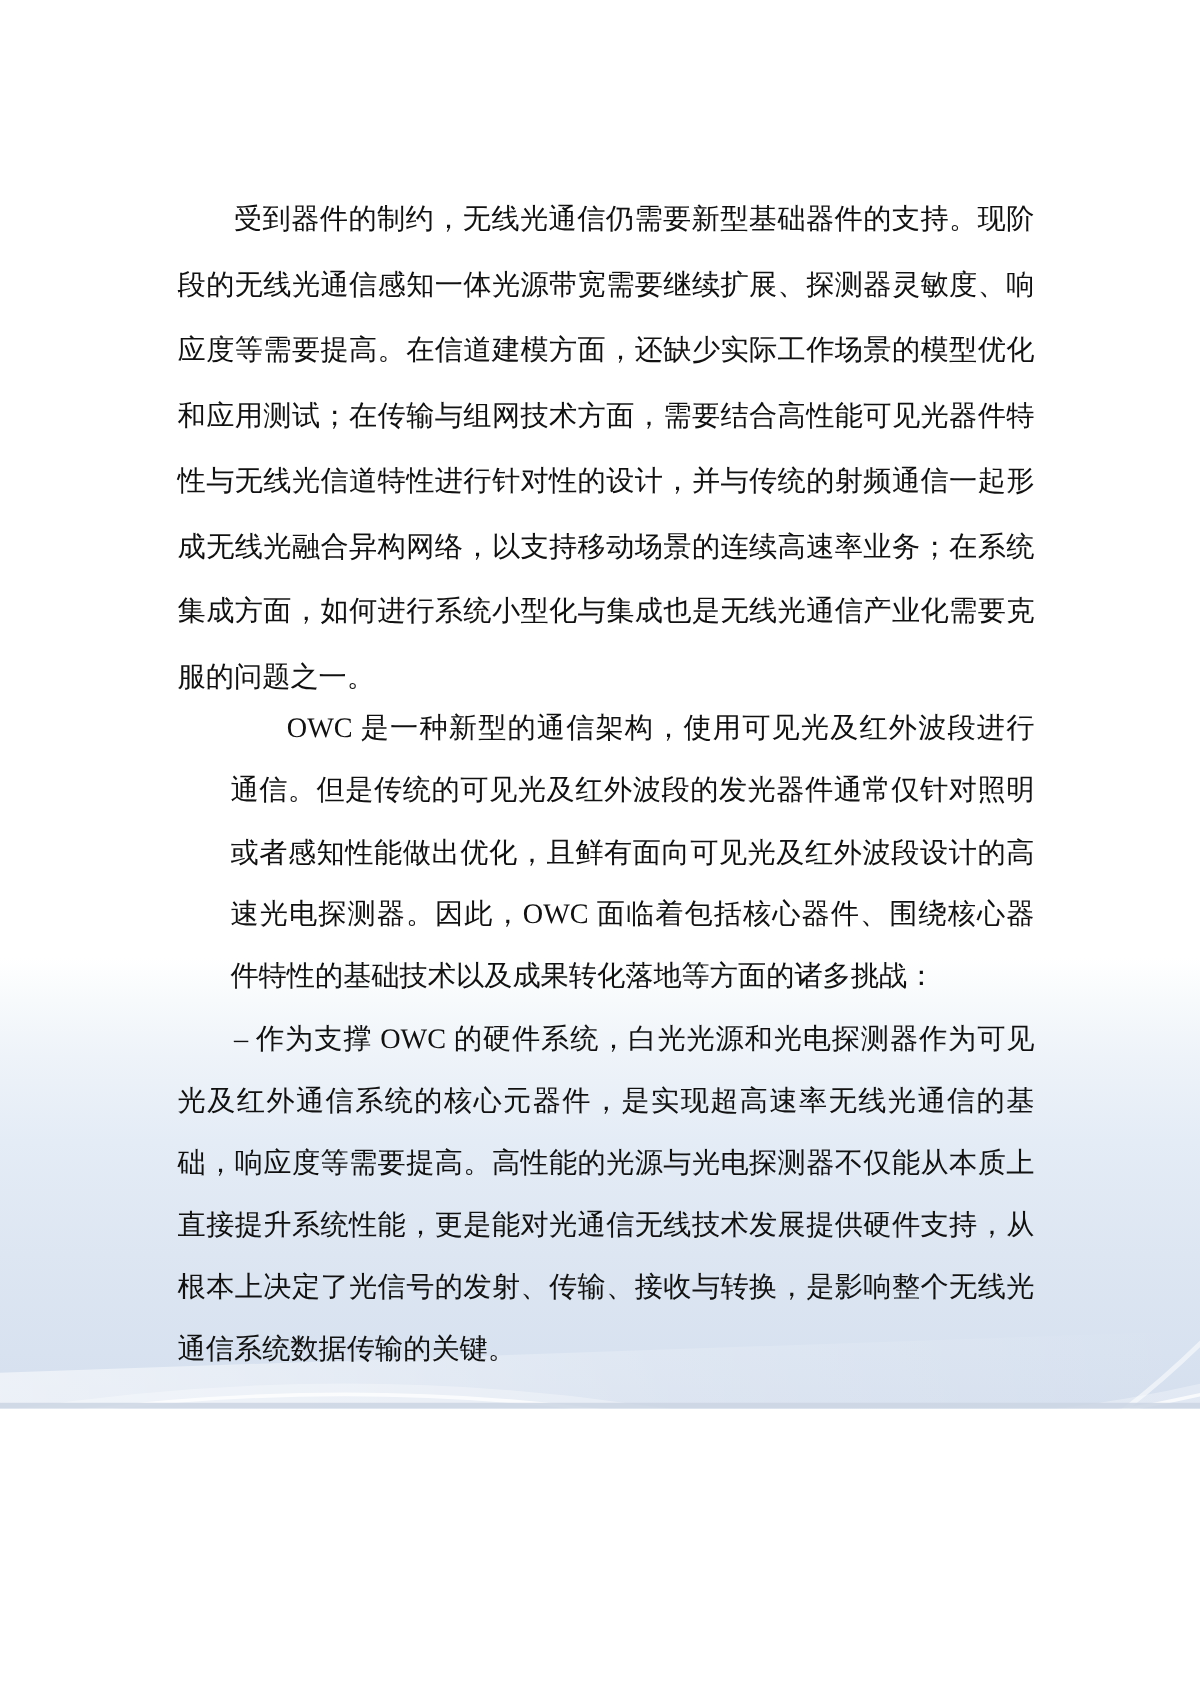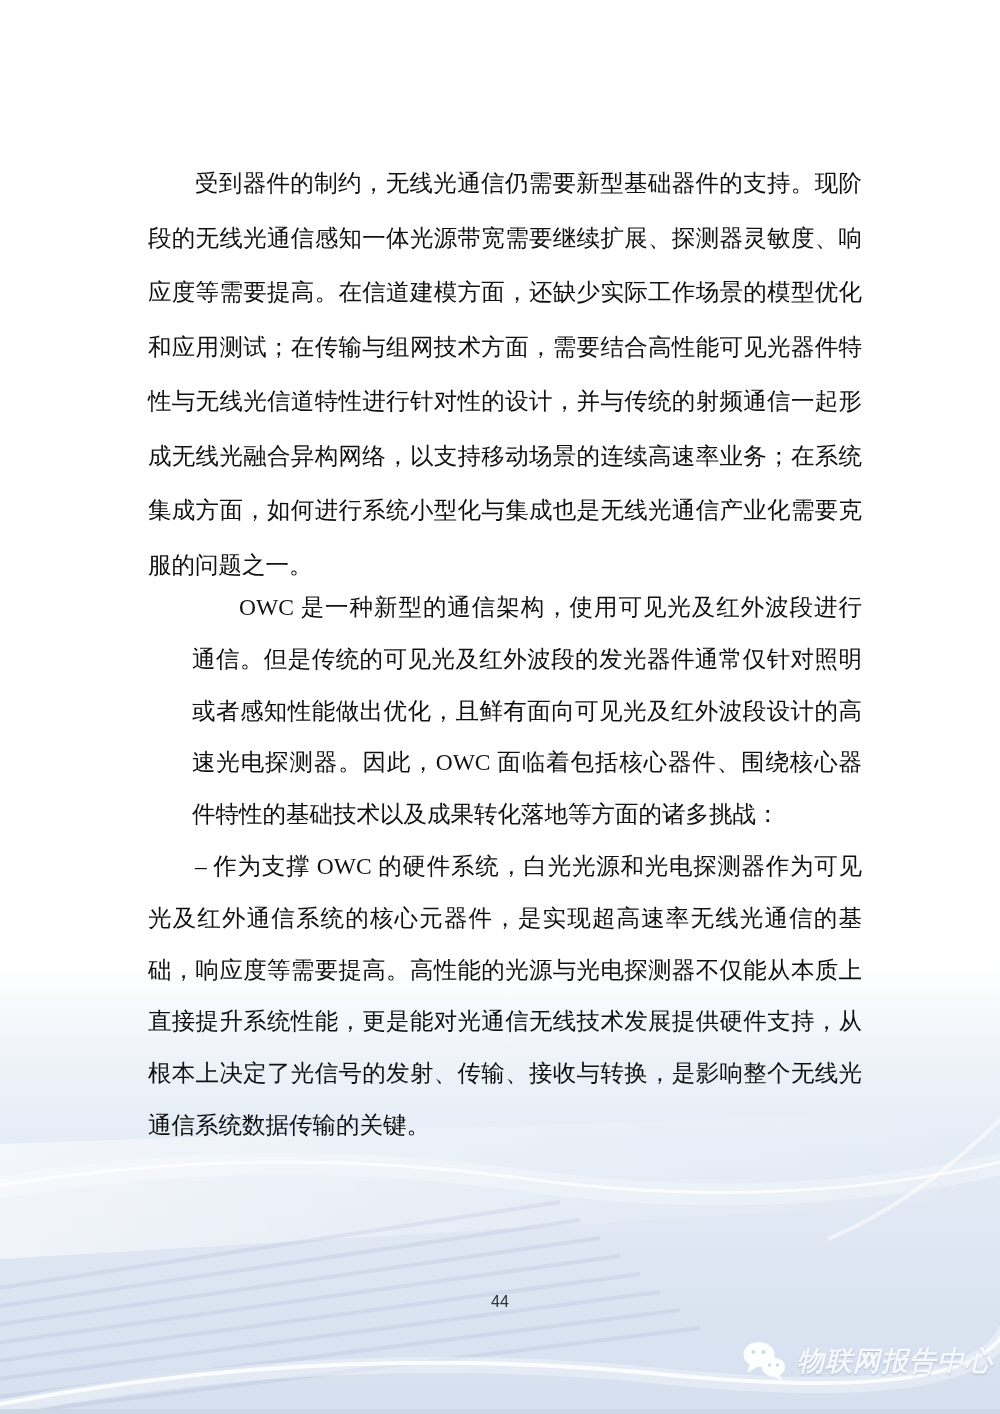--- a/index.html
+++ b/index.html
@@ -1,20 +1,20 @@
 <!DOCTYPE html>
 <html><head>
 <meta charset="utf-8">
 <style>
   html, body { margin: 0; padding: 0; background: #ffffff; }
 
   .page {
     position: relative;
     width: 1000px;
-    height: 1414px;
+    height: 1174px;
     margin: 0 auto;
     overflow: hidden;
     background: linear-gradient(180deg,
       #ffffff 0%,
       #ffffff 68%,
       #f7fafc 71%,
       #eef3f9 75%,
       #e4ecf6 81%,
       #dde6f2 89%,
       #d8e2f0 96%,

